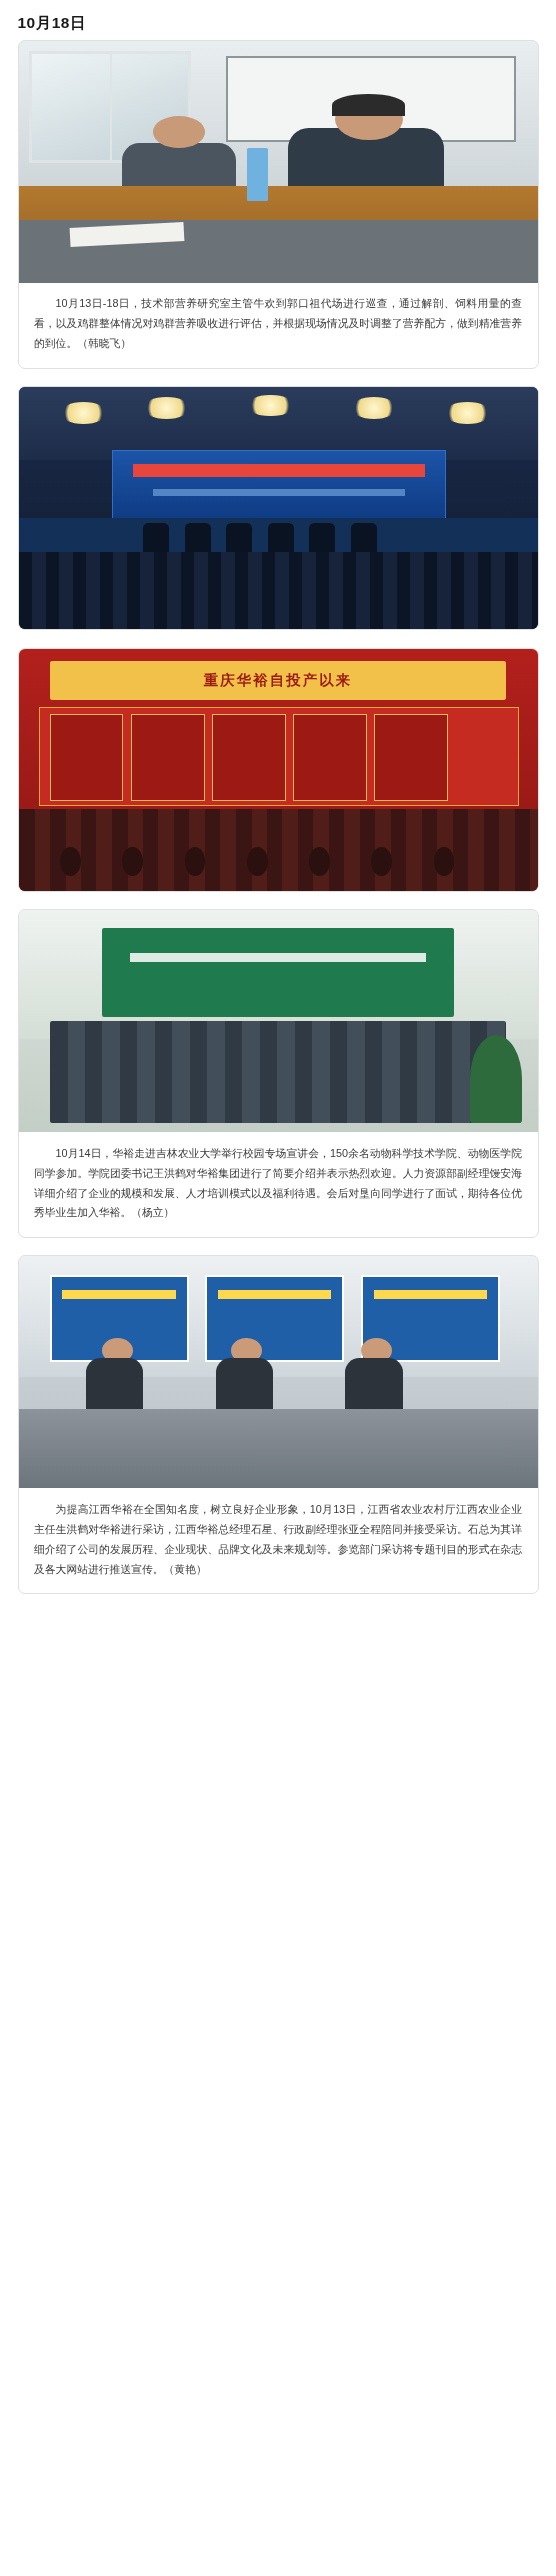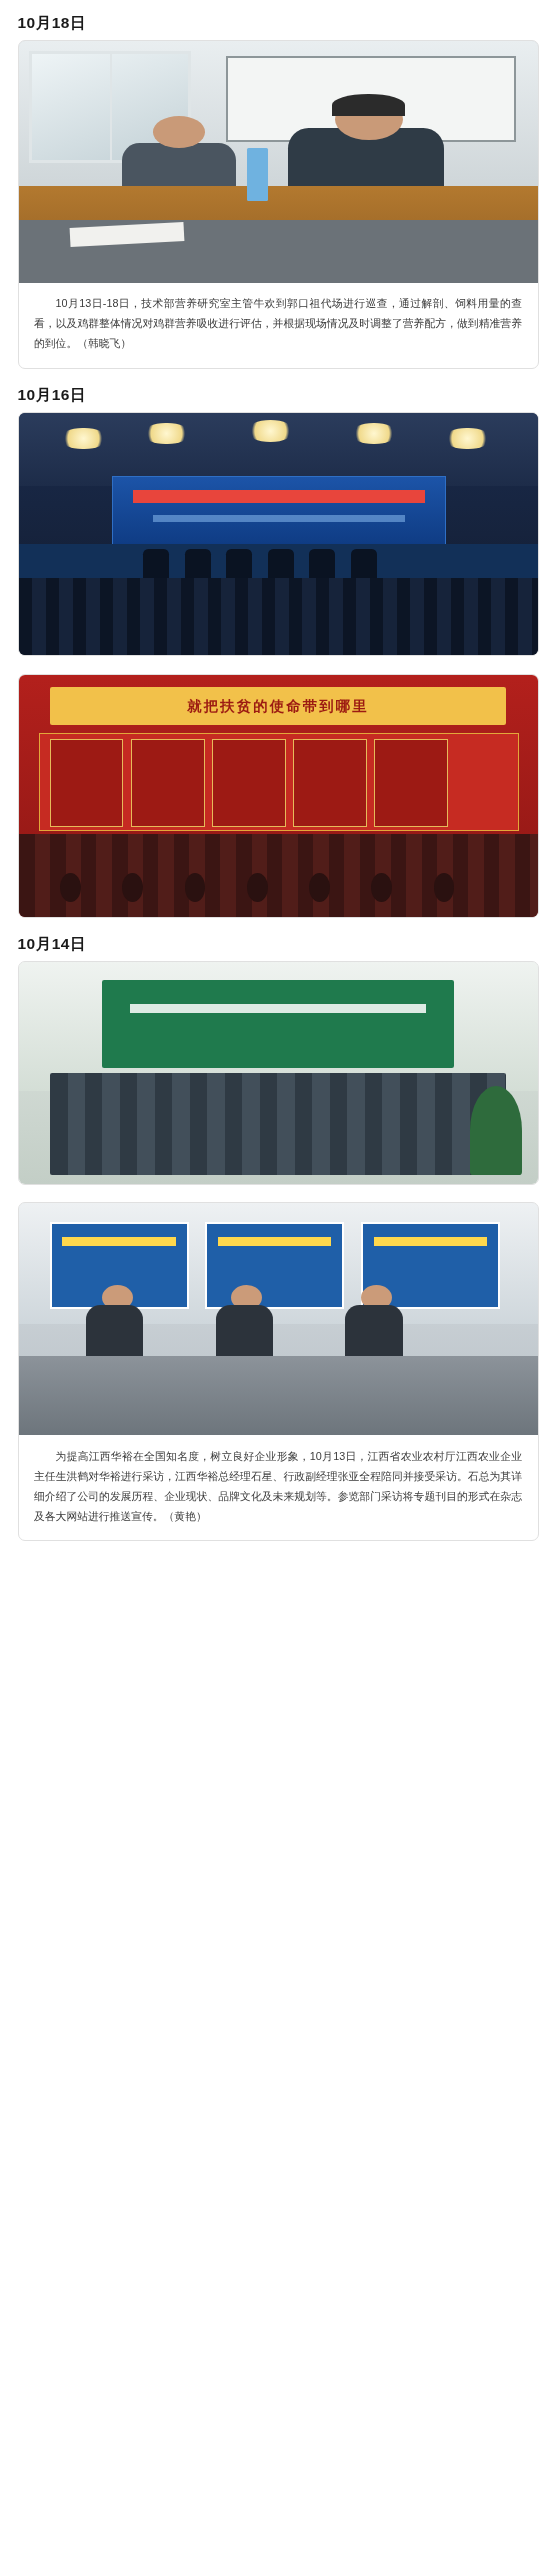--- a/index.html
+++ b/index.html
@@ -139,21 +139,20 @@
           <div class="layer tablecloth"></div>
           <div class="layer bottle"></div>
           <div class="layer papers"></div>
         </div>
       </div>
       <p class="caption">10月13日-18日，技术部营养研究室主管牛欢到郭口祖代场进行巡查，通过解剖、饲料用量的查看，以及鸡群整体情况对鸡群营养吸收进行评估，并根据现场情况及时调整了营养配方，做到精准营养的到位。（韩晓飞）</p>
     </div>
   </div>
 
   <div class="entry">
-    <div class="date-header">10月16日</div>
     <div class="card">
       <div class="photo ph2">
         <div class="scene">
           <div class="layer ceiling"></div>
           <div class="layer light" style="left:8%;  top:6%;"></div>
           <div class="layer light" style="left:24%; top:4%;"></div>
           <div class="layer light" style="left:44%; top:3%;"></div>
           <div class="layer light" style="left:64%; top:4%;"></div>
           <div class="layer light" style="left:82%; top:6%;"></div>
           <div class="layer screen">
@@ -171,21 +170,21 @@
         </div>
       </div>
     </div>
   </div>
 
   <div class="entry">
     <div class="card">
       <div class="photo ph3">
         <div class="scene">
           <div class="layer banner">
-              <div class="banner-txt">就把扶贫的使命带到哪里</div>
+              <div class="banner-txt">重庆华裕自投产以来</div>
             </div>
           <div class="layer panelwall">
             <div class="layer panel-col" style="left:2%;  width:15%;"></div>
             <div class="layer panel-col" style="left:19%; width:15%;"></div>
             <div class="layer panel-col" style="left:36%; width:15%;"></div>
             <div class="layer panel-col" style="left:53%; width:15%;"></div>
             <div class="layer panel-col" style="left:70%; width:15%;"></div>
           </div>
           <div class="layer crowd"></div>
           <div class="layer rowhead" style="left:8%;"></div>
@@ -194,32 +193,32 @@
           <div class="layer rowhead" style="left:44%;"></div>
           <div class="layer rowhead" style="left:56%;"></div>
           <div class="layer rowhead" style="left:68%;"></div>
           <div class="layer rowhead" style="left:80%;"></div>
         </div>
       </div>
     </div>
   </div>
 
   <div class="entry">
-    <div class="date-header">10月14日</div>
     <div class="card">
       <div class="photo ph4">
         <div class="scene">
           <div class="layer hall"></div>
           <div class="layer backdrop">
               <div class="layer backdrop-line"></div>
             </div>
           <div class="layer group"></div>
           <div class="layer plant"></div>
         </div>
       </div>
+      <p class="caption">10月14日，华裕走进吉林农业大学举行校园专场宣讲会，150余名动物科学技术学院、动物医学院同学参加。学院团委书记王洪鹤对华裕集团进行了简要介绍并表示热烈欢迎。人力资源部副经理馒安海详细介绍了企业的规模和发展、人才培训模式以及福利待遇。会后对垦向同学进行了面试，期待各位优秀毕业生加入华裕。（杨立）</p>
     </div>
   </div>
 
   <div class="entry">
     <div class="card">
       <div class="photo ph5">
         <div class="scene">
           <div class="layer wall"></div>
           <div class="layer poster" style="left:6%;  width:26%;">
               <div class="pl"></div>

